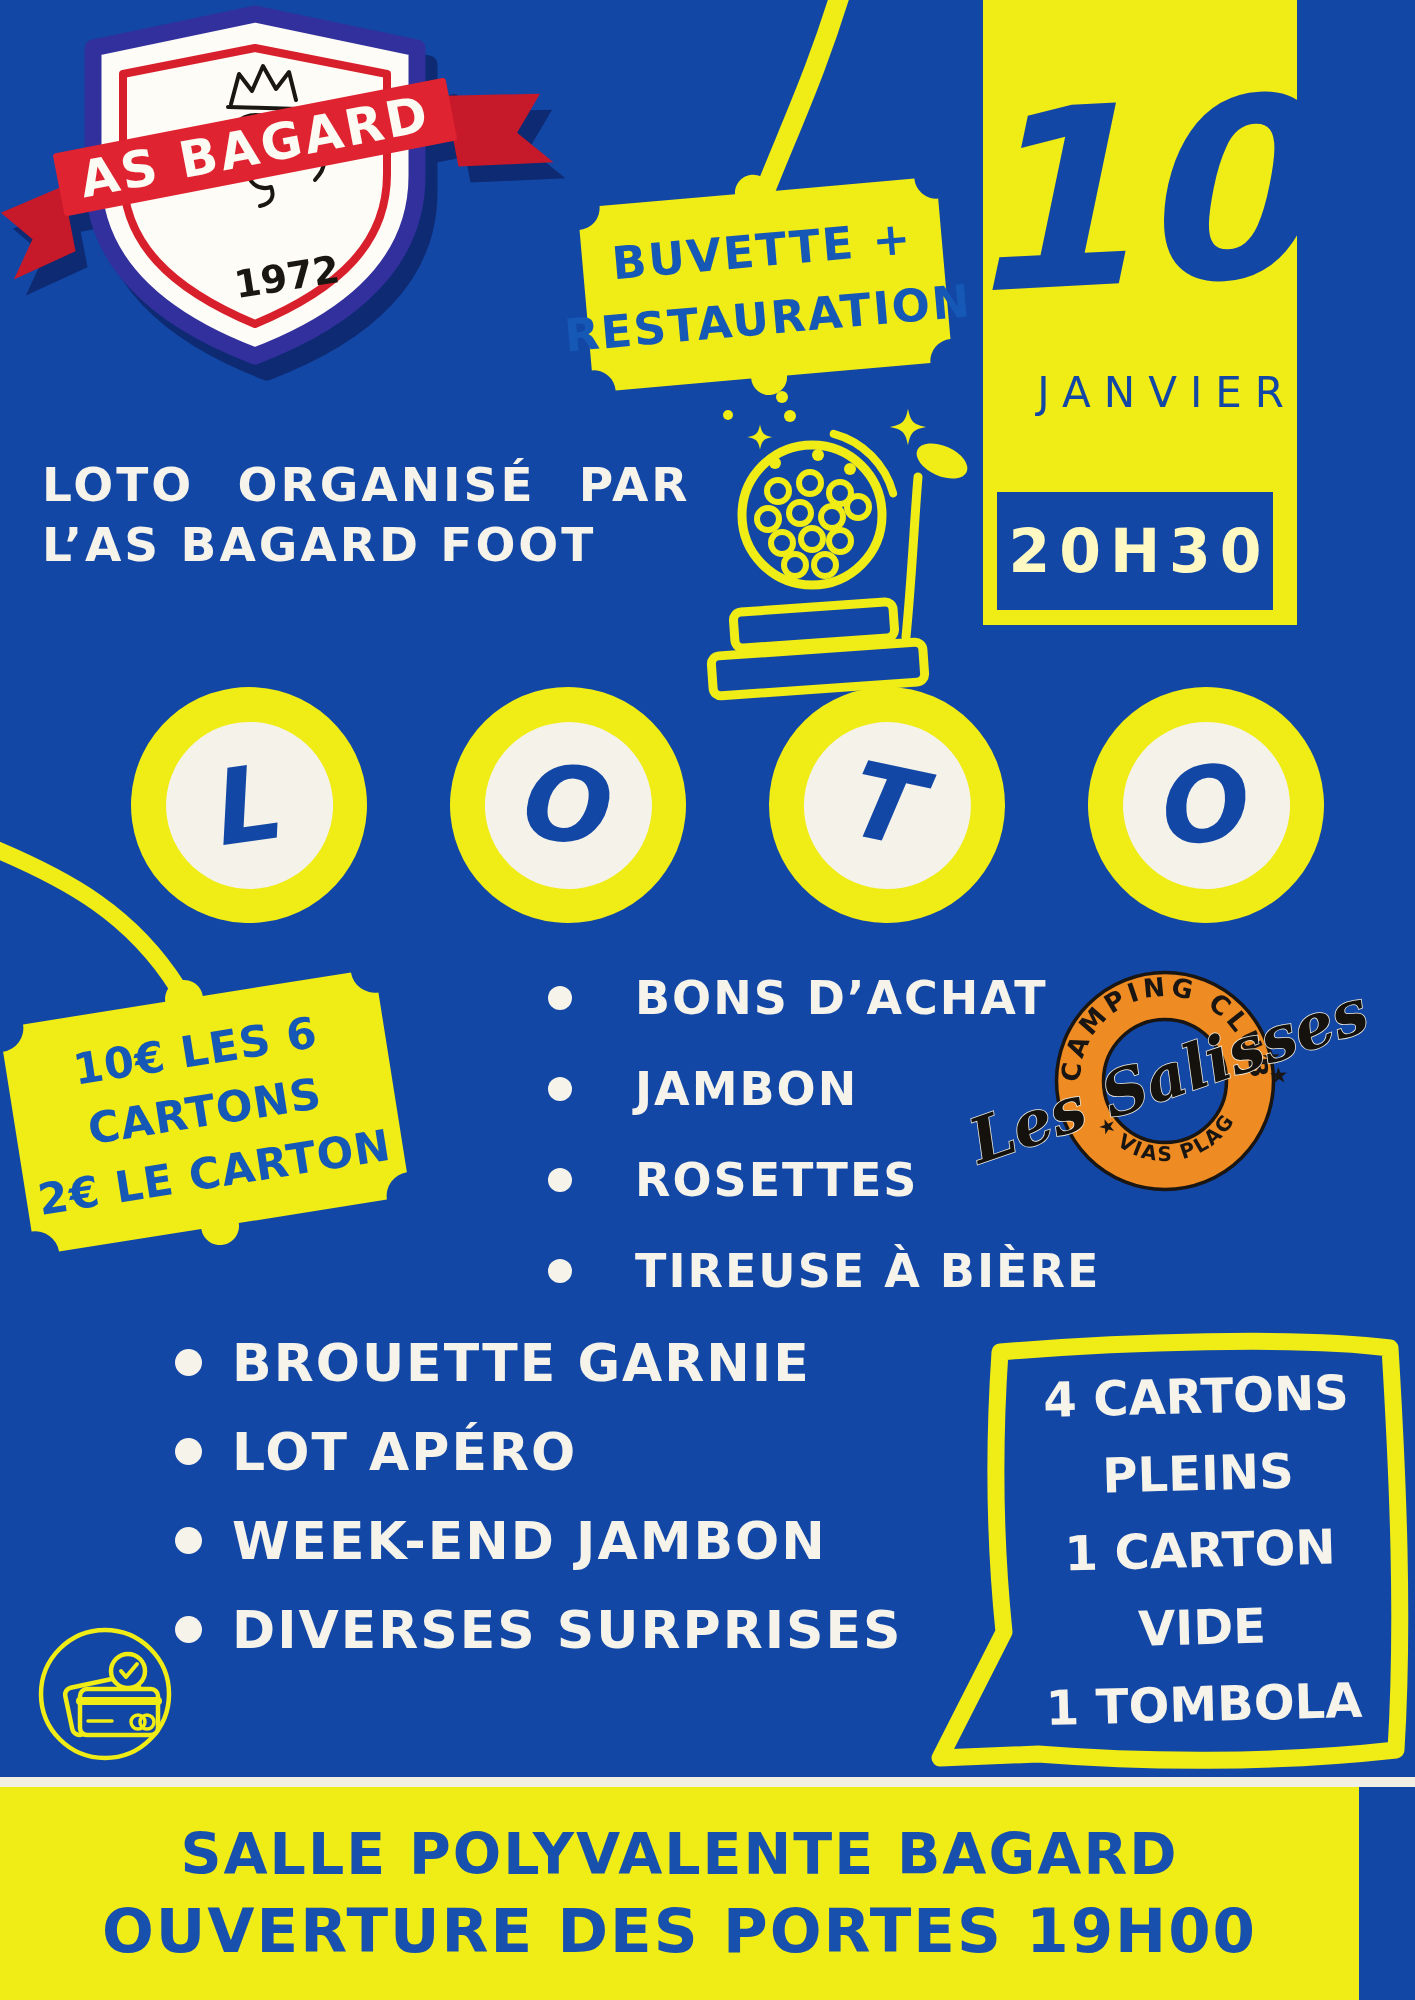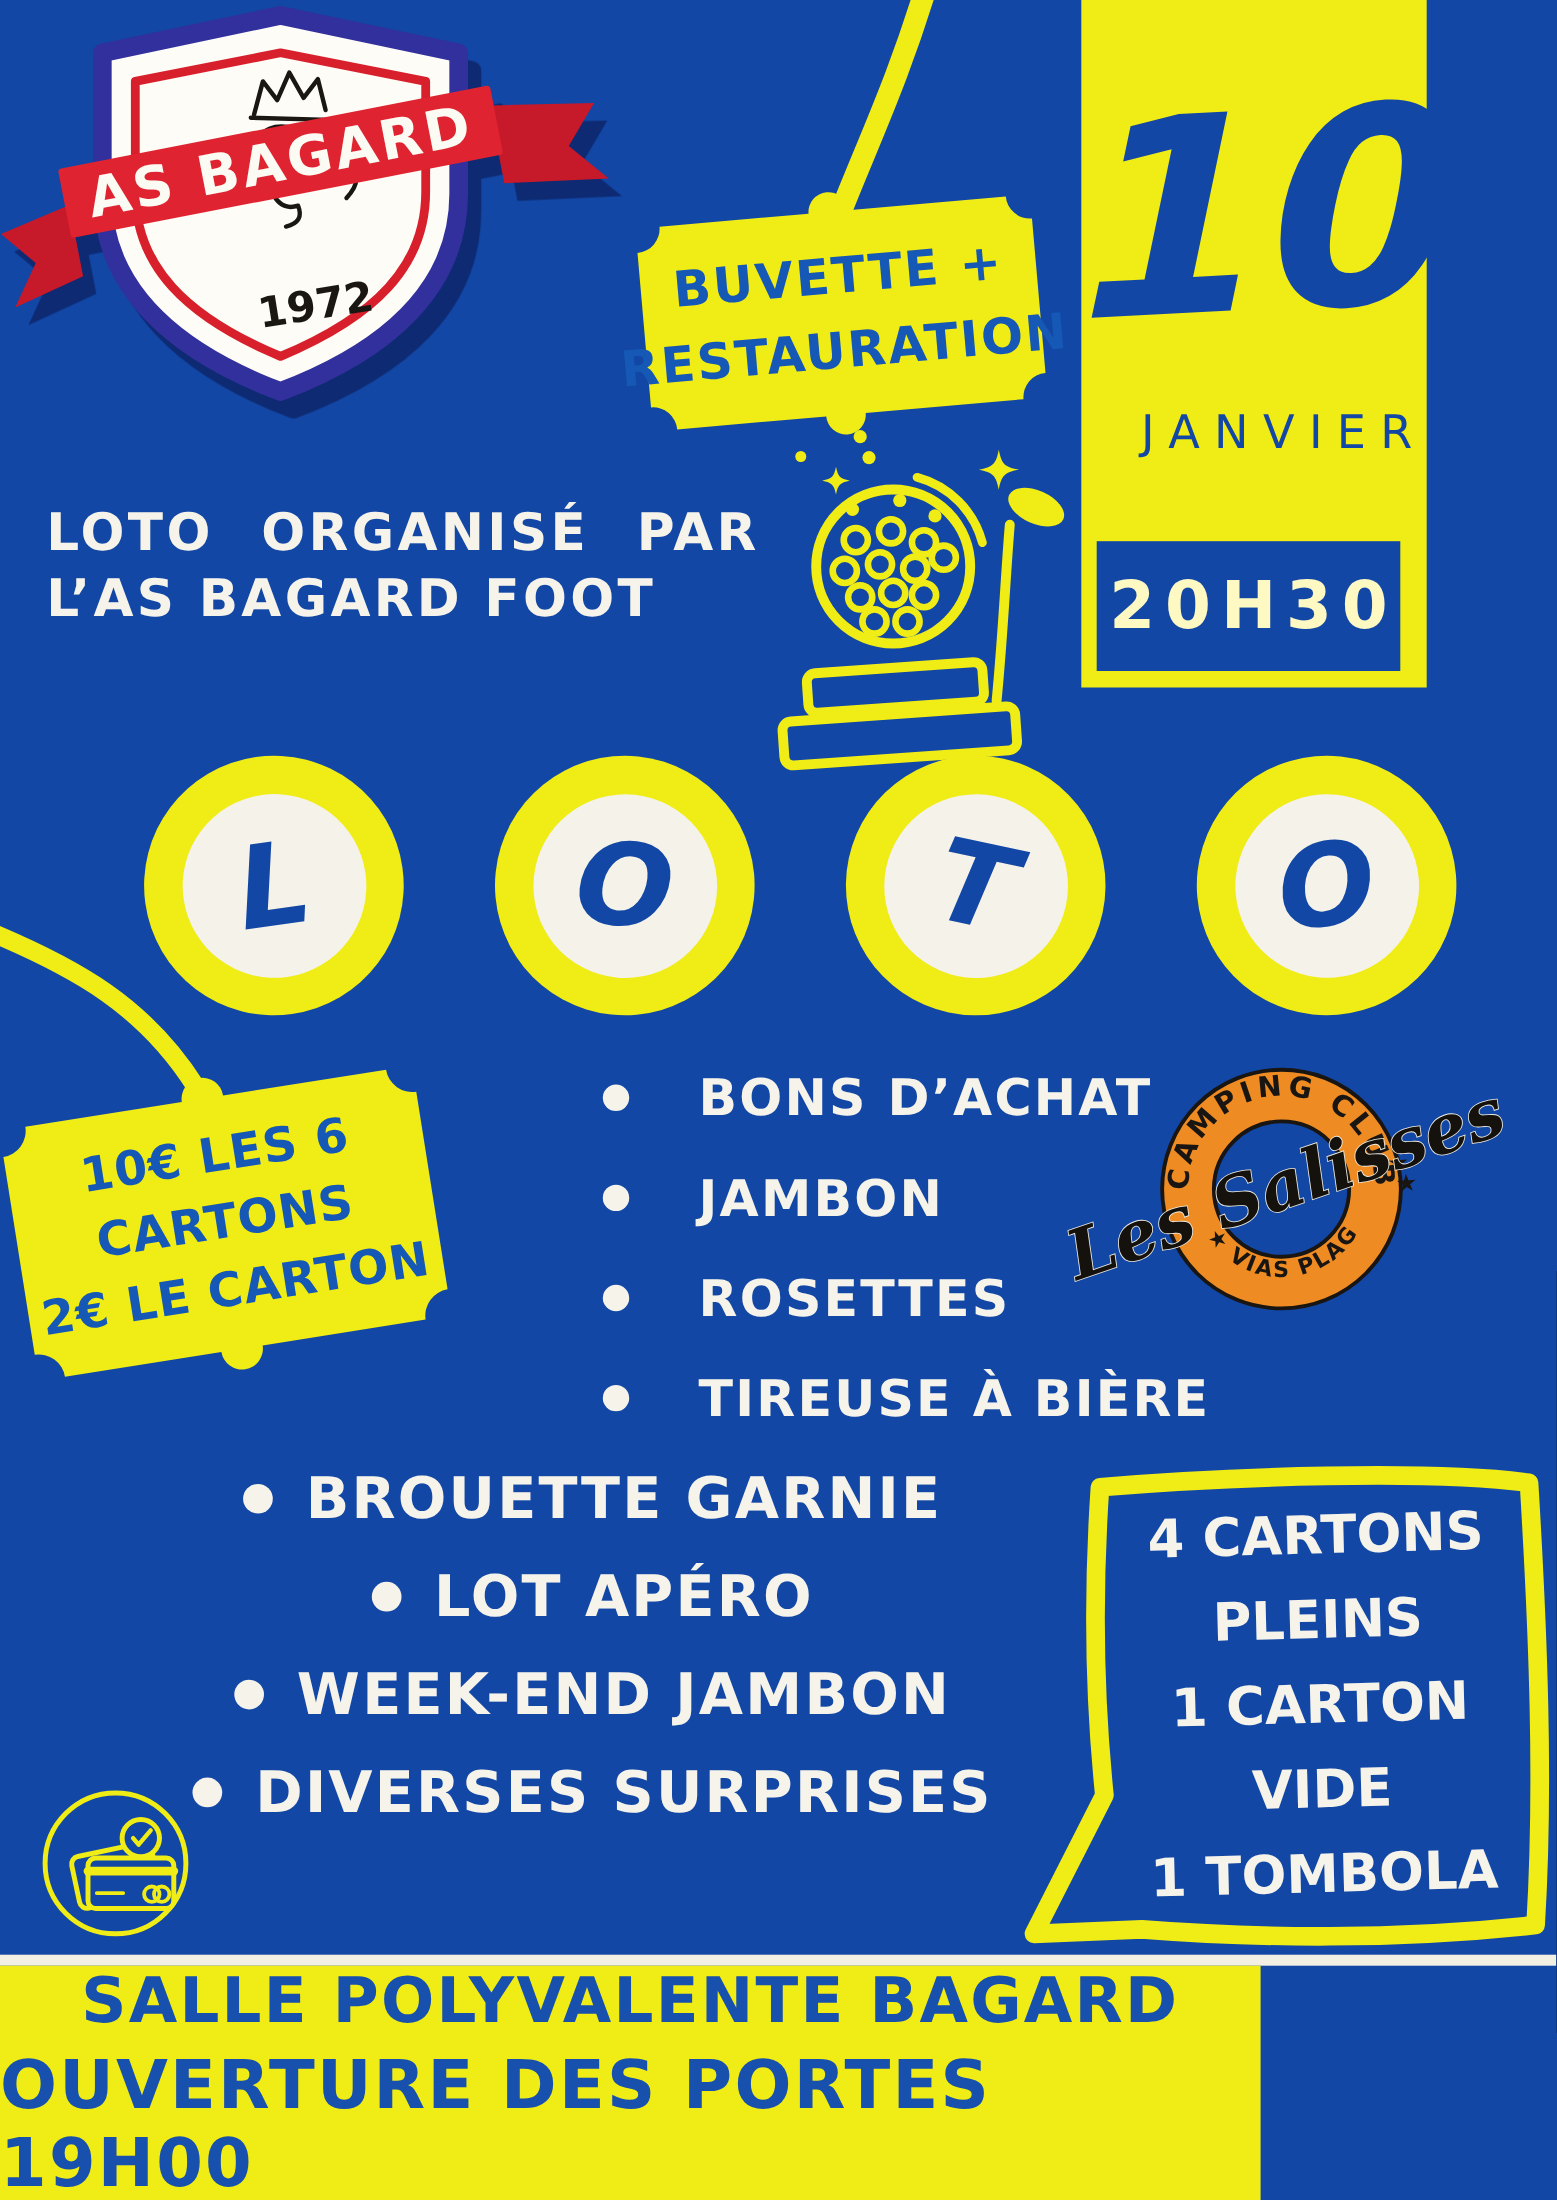--- a/index.html
+++ b/index.html
@@ -45,29 +45,29 @@
   .ball .ltr{font-size:104px;font-weight:bold;font-style:italic;color:#1247a5;line-height:1;}
   
   .plist{color:#f6f3ea;font-weight:bold;}
   .plist .row{display:flex;align-items:center;}
   .plist .dot{border-radius:50%;background:#f6f3ea;flex:none;}
   .list1{left:548px;top:952px;}
   .list1 .row{height:91px;}
   .list1 .dot{width:24px;height:24px;margin-right:28px;}
   .list1 .lbl{font-size:46px;letter-spacing:2px;margin-left:35px;}
   .list2{left:175px;top:1318px;}
-  .list2 .row{height:89px;justify-content:center;}
+  .list2 .row{height:89px;}
   .list2 .dot{width:27px;height:27px;margin-right:30px;}
   .list2 .lbl{font-size:52px;letter-spacing:2px;}
   
   .bubble-text{left:1022px;top:1358px;width:356px;text-align:center;color:#f6f3ea;
     font-weight:bold;font-size:48px;line-height:77px;transform:rotate(-1.5deg);}
   
   .white-stripe{left:0;top:1777px;width:1415px;height:10px;background:#f2efe3;}
-  .footer{left:0;top:1787px;width:1146px;height:213px;background:#f0ec16;
+  .footer{left:0;top:1787px;width:1359px;height:213px;background:#f0ec16;
     display:flex;flex-direction:column;align-items:center;justify-content:center;}
   .footer .l1{font-size:57px;font-weight:bold;color:#1850ae;letter-spacing:2px;}
   .footer .l2{font-size:61px;font-weight:bold;color:#1850ae;letter-spacing:2px;margin-top:8px;}
   
   .club-logo{filter:drop-shadow(12px 16px 0 rgba(9,18,72,0.55));}
 </style>
 </head>
 <body>
 
 <div class="poster">

